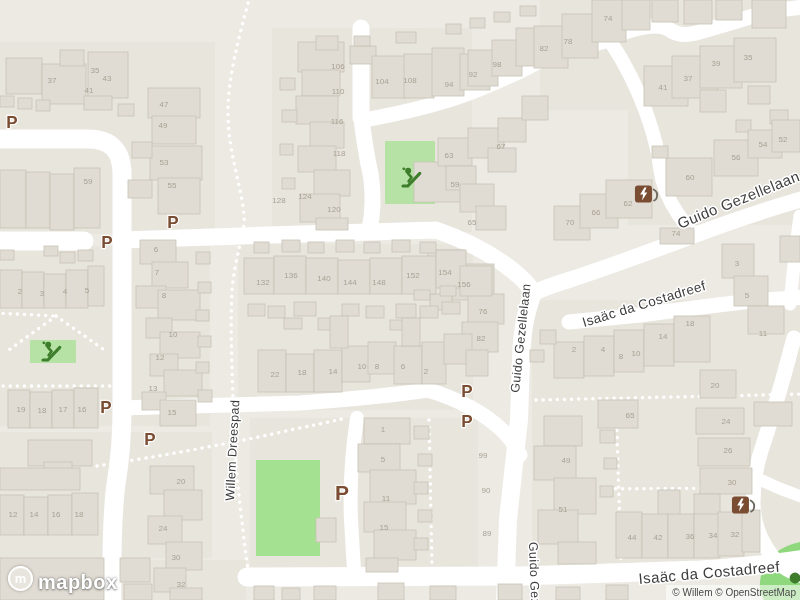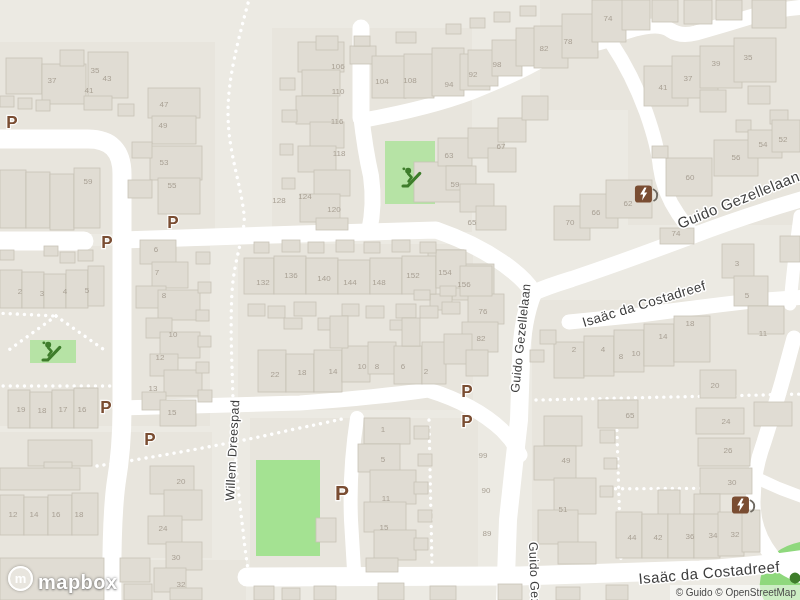--- a/index.html
+++ b/index.html
@@ -450,14 +450,14 @@
         <use href="#icon-ev-charging" x="634" y="184.54545454545453" width="26" height="18.90909090909091"></use>
         <use href="#icon-ev-charging" x="731" y="495.54545454545456" width="26" height="18.90909090909091"></use>
         <use href="#icon-tree" x="788.5" y="571.5" width="13" height="13"></use>
       </g>
 </svg>
 
 <div class="logo">
   <span class="logo-circle">m</span>
   <span class="logo-text">mapbox</span>
 </div>
-<div class="attribution">© Guido © OpenStreetMap</div>
+<div class="attribution">© Willem © OpenStreetMap</div>
 </div>
 
 </body></html>

